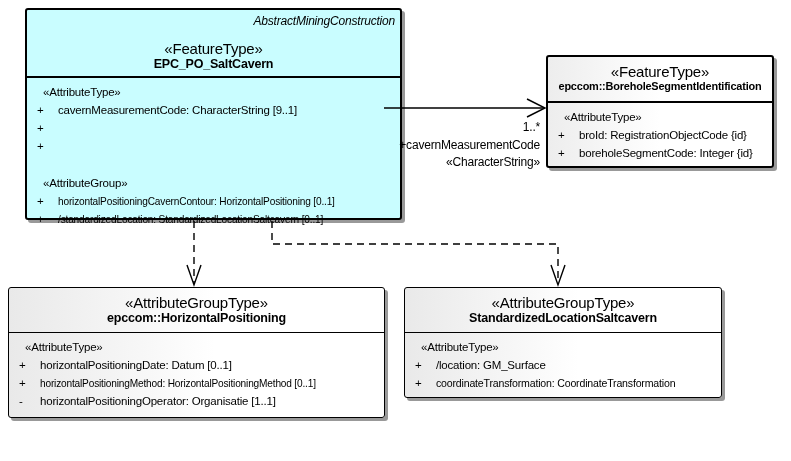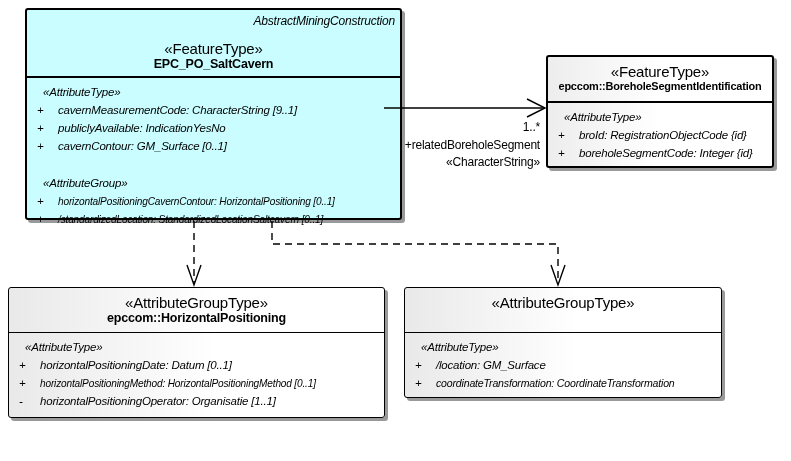--- a/index.html
+++ b/index.html
@@ -25,21 +25,21 @@
   
   .b1 .hdr{height:68px;}
   .b1 .hdr .stereo{top:30px;}
   .b1 .hdr .cls-name{top:47px;}
   .b2 .hdr{height:46px;}
   .b3 .hdr,.b4 .hdr{height:45px;}
   .b2 .hdr .stereo,.b3 .hdr .stereo,.b4 .hdr .stereo{top:6px;}
   .b2 .hdr .cls-name,.b3 .hdr .cls-name,.b4 .hdr .cls-name{top:23px;}
   .b2 .cls-name{font-size:11.5px;transform:scaleX(0.95);transform-origin:center;}
   
-  .attrs{padding:6px 12px 0 2px;font-style:italic;}
+  .attrs{padding:6px 12px 0 2px;}
   .sec-stereo{padding-left:14px;height:17px;line-height:17px;}
   .sec-gap{margin-top:20px;}
   .row{display:flex;height:18px;line-height:18px;white-space:nowrap;}
   .row .vis{flex:none;width:21px;padding-left:8px;box-sizing:content-box;}
   .row .txt{transform-origin:left center;}
   .row.sq .txt{transform:scaleX(0.88);}
   .row.sq2 .txt{transform:scaleX(0.92);}
   
   #wires{position:absolute;left:0;top:0;width:791px;height:461px;}
   .assoc-labels{
@@ -59,25 +59,23 @@
       <div class="cls-name">EPC_PO_SaltCavern</div>
     </div>
     <div class="attrs">
       <div class="sec-stereo">«AttributeType»</div>
       <div class="row">
         <span class="vis">+</span>
         <span class="txt">cavernMeasurementCode: CharacterString [9..1]</span>
       </div>
       <div class="row">
         <span class="vis">+</span>
-        <span class="txt">publiclyAvailable: IndicationYesNo</span>
       </div>
       <div class="row">
         <span class="vis">+</span>
-        <span class="txt">cavernContour: GM_Surface [0..1]</span>
       </div>
       <div class="sec-stereo sec-gap">«AttributeGroup»</div>
       <div class="row sq">
         <span class="vis">+</span>
         <span class="txt">horizontalPositioningCavernContour: HorizontalPositioning [0..1]</span>
       </div>
       <div class="row sq">
         <span class="vis">+</span>
         <span class="txt">/standardizedLocation: StandardizedLocationSaltcavern [0..1]</span>
       </div>
@@ -120,20 +118,21 @@
       <div class="row">
         <span class="vis">-</span>
         <span class="txt">horizontalPositioningOperator: Organisatie [1..1]</span>
       </div>
     </div>
   </div>
 
   <div class="cls plain b4" style="left:404px;top:287px;width:318px;height:111px;">
     <div class="hdr">
       <div class="stereo">«AttributeGroupType»</div>
+      <div class="cls-name">StandardizedLocationSaltcavern</div>
     </div>
     <div class="attrs">
       <div class="sec-stereo">«AttributeType»</div>
       <div class="row">
         <span class="vis">+</span>
         <span class="txt">/location: GM_Surface</span>
       </div>
       <div class="row sq2">
         <span class="vis">+</span>
         <span class="txt">coordinateTransformation: CoordinateTransformation</span>
@@ -154,17 +153,17 @@
     </g>
 
     <g>
       <polyline points="272,221 272,244 558,244 558,283" fill="none" stroke="#000" stroke-width="1.4" stroke-dasharray="7,5"></polyline>
       <polyline points="551,265 558,285 565,265" fill="none" stroke="#000" stroke-width="1.4"></polyline>
     </g>
   </svg>
 
   <div class="assoc-labels">
     <div>1..*</div>
-    <div>+relatedBoreholeSegment</div>
+    <div>+cavernMeasurementCode</div>
     <div>«CharacterString»</div>
   </div>
 
 </div>
 
 </body></html>

